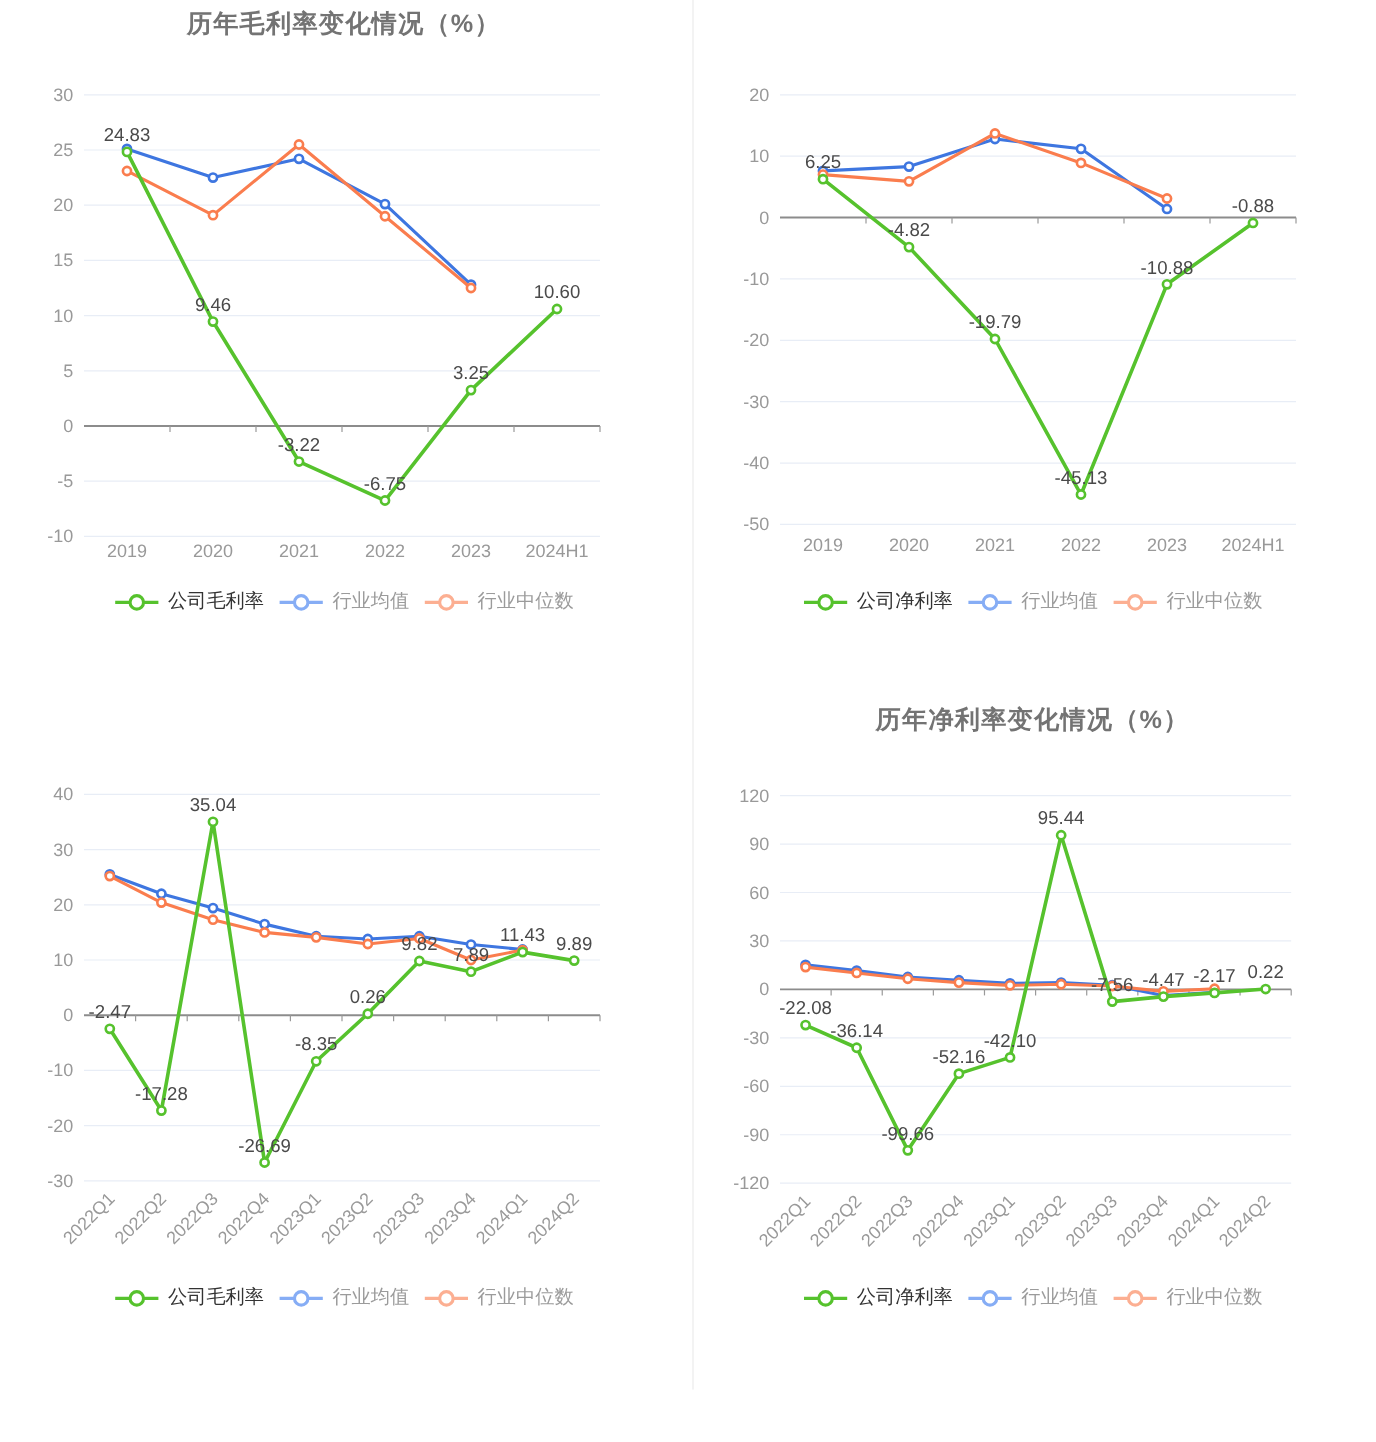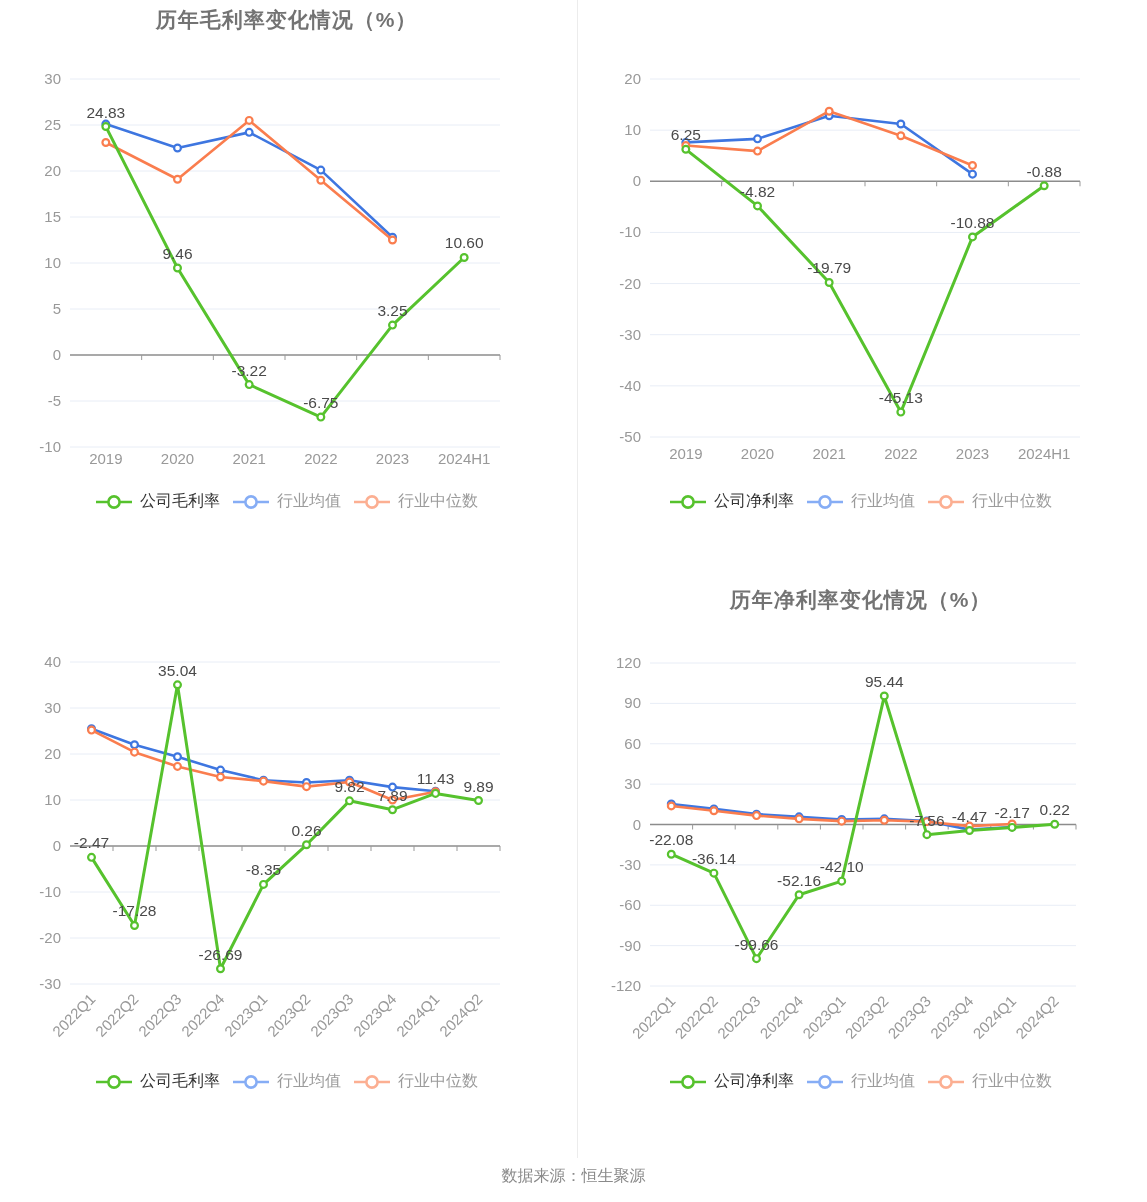--- a/index.html
+++ b/index.html
@@ -462,14 +462,13 @@
         <div class="legend-item">
           <svg width="38" height="16">
             <line x1="1" x2="37" y1="8" y2="8" stroke="#fcaf92" stroke-width="2.6"></line>
             <circle cx="19" cy="8" r="5.6" fill="#ffffff" stroke="#fcaf92" stroke-width="2.6"></circle>
           </svg>
           <span style="color: rgb(155, 155, 155);">行业中位数</span>
         </div>
       </div>
   </section>
 
-  <div class="source">数据来源：恒生聚源</div>
 </div>
 
 </body></html>

